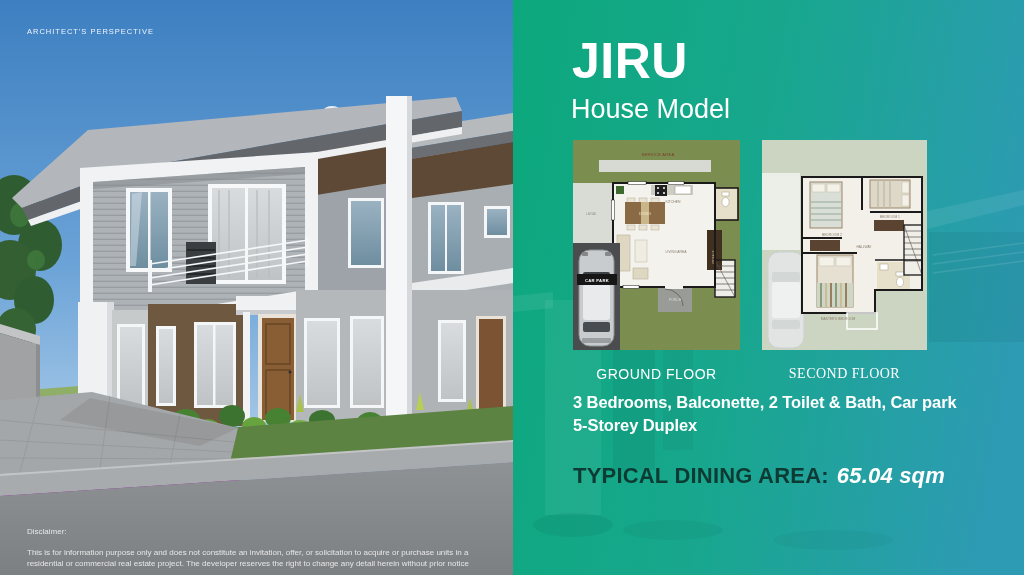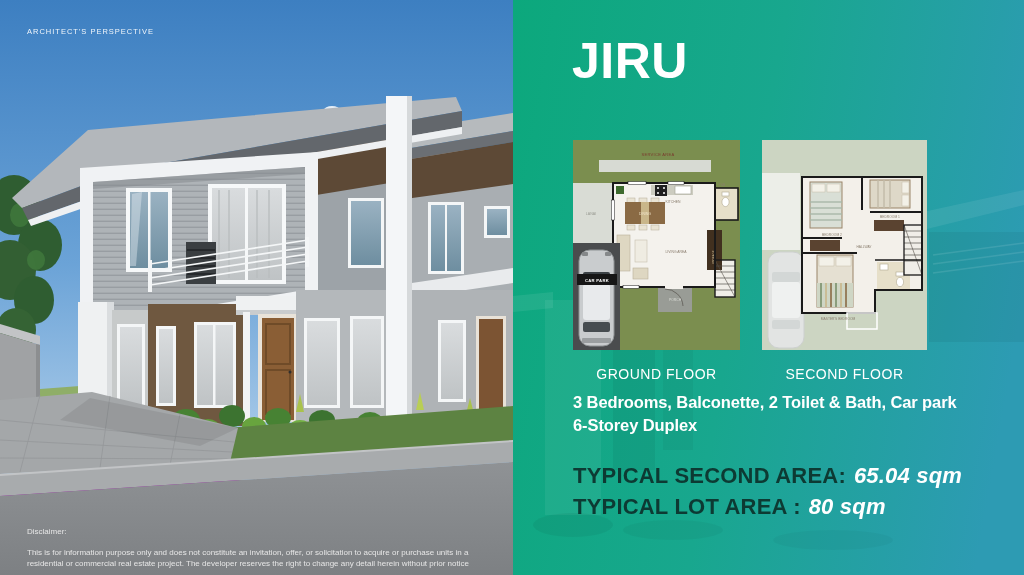--- a/index.html
+++ b/index.html
@@ -17,21 +17,21 @@
   .panel-ghost{position:absolute;left:0;top:0;pointer-events:none;}
   .title{position:absolute;left:45px;top:36px;font-size:50px;font-weight:800;
          letter-spacing:.5px;color:#fff;line-height:1;margin-left:14px;}
   .subtitle{position:absolute;left:58px;top:94px;font-size:27px;font-weight:400;color:#fff;}
   .plans{position:absolute;left:60px;top:140px;display:flex;gap:22px;}
   .plan{display:block;}
   .plan text{font-family:"Liberation Sans",sans-serif;}
   .floor-label{position:absolute;top:366px;font-size:14px;font-weight:500;
                letter-spacing:.5px;color:#fff;text-align:center;}
   .floor-label.ground{left:60px;width:167px;}
-  .floor-label.second{left:249px;width:165px;}
+  .floor-label.second{left:249px;width:165px;font-family:Liberation Serif, serif;}
   .features{position:absolute;left:60px;top:391px;color:#fff;font-weight:bold;
             font-size:16.5px;letter-spacing:-.1px;line-height:23px;white-space:nowrap;}
   .areas{position:absolute;left:60px;top:460px;font-size:22px;font-weight:800;
          letter-spacing:.2px;line-height:31px;white-space:nowrap;}
   .area-label{color:#0d3a33;}
   .area-value{color:#fff;margin-left:8px;font-style:italic;}
 </style>
 </head>
 <body>
 
@@ -256,20 +256,21 @@
       <rect x="32" y="300" width="56" height="215" fill="#ffffff" opacity=".06"></rect>
       <rect x="100" y="320" width="42" height="150" fill="#000000" opacity=".05"></rect>
       <rect x="150" y="330" width="30" height="120" fill="#000000" opacity=".04"></rect>
       <polygon points="0,296 40,292 40,308 0,312" fill="#ffffff" opacity=".08"></polygon>
       <ellipse cx="60" cy="525" rx="40" ry="12" fill="#000000" opacity=".05"></ellipse>
       <ellipse cx="160" cy="530" rx="50" ry="10" fill="#000000" opacity=".04"></ellipse>
       <ellipse cx="320" cy="540" rx="60" ry="10" fill="#000000" opacity=".03"></ellipse>
     </svg>
 
     <div class="title">JIRU</div>
+    <div class="subtitle">House Model</div>
 
     <div class="plans">
 
       <svg class="plan" width="167" height="210" viewBox="0 0 167 210">
         <rect width="167" height="210" fill="#7b8e4f"></rect>
         <rect x="26" y="20" width="112" height="12" fill="#d7dad3"></rect>
         <text x="85" y="16" font-size="4" fill="#7a3b2e" text-anchor="middle" letter-spacing=".3">SERVICE AREA</text>
 
         <rect x="0" y="43" width="40" height="60" fill="#d9dcd5"></rect>
         <text x="18" y="75" font-size="3.6" fill="#9a9c94" text-anchor="middle">LANAI</text>
@@ -432,25 +433,22 @@
         <text x="102" y="108" font-size="3.3" fill="#8a7e6e" text-anchor="middle">HALLWAY</text>
         <text x="76" y="180" font-size="3.3" fill="#8a7e6e" text-anchor="middle">MASTER'S BEDROOM</text>
       </svg>
     </div>
 
     <div class="floor-label ground">GROUND FLOOR</div>
     <div class="floor-label second">SECOND FLOOR</div>
 
     <div class="features">
       <div>3 Bedrooms, Balconette, 2 Toilet &amp; Bath, Car park</div>
-      <div>6-Storey Duplex</div>
+      <div>5-Storey Duplex</div>
     </div>
 
     <div class="areas">
       <div>
-        <span class="area-label">TYPICAL SECOND AREA:</span><span class="area-value">65.04 sqm</span>
-      </div>
-      <div>
-        <span class="area-label">TYPICAL LOT AREA :</span><span class="area-value">80 sqm</span>
+        <span class="area-label">TYPICAL DINING AREA:</span><span class="area-value">65.04 sqm</span>
       </div>
     </div>
   </div>
 </div>
 
 </body></html>

